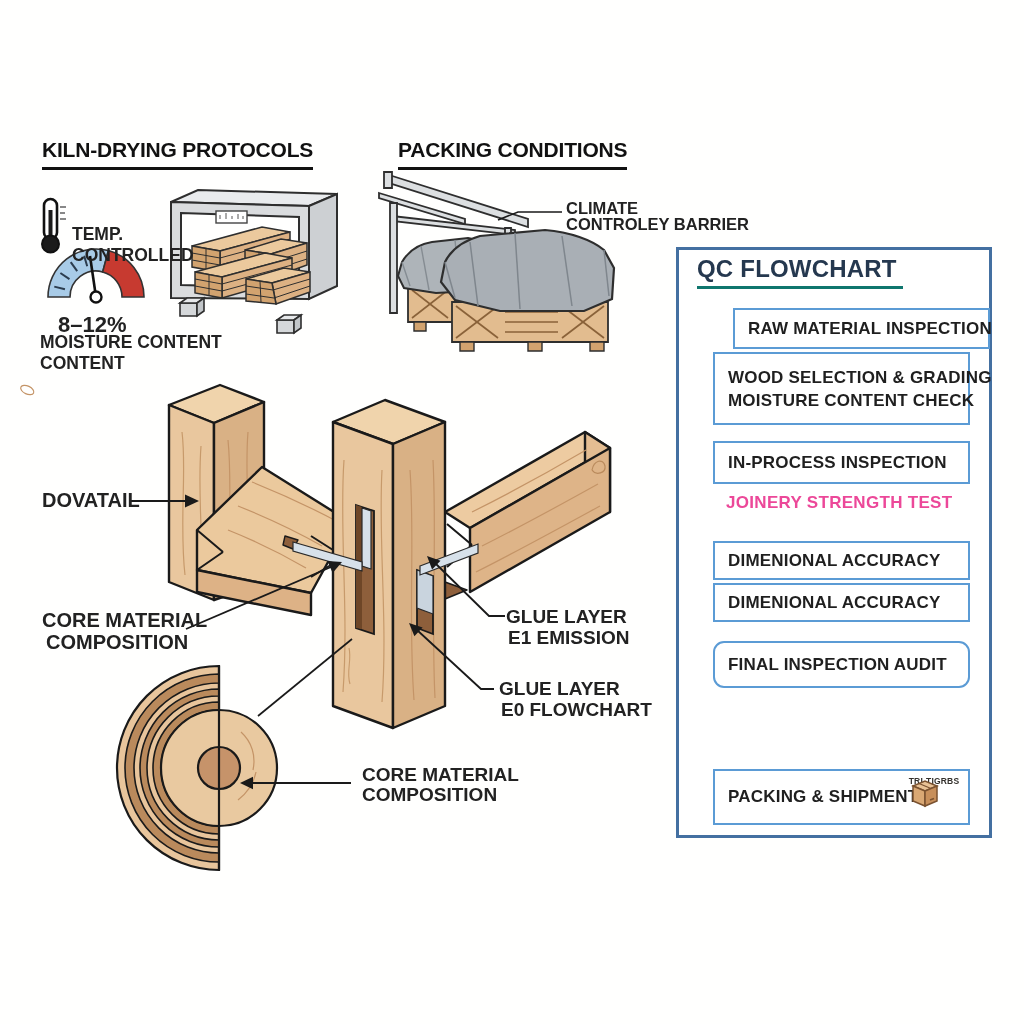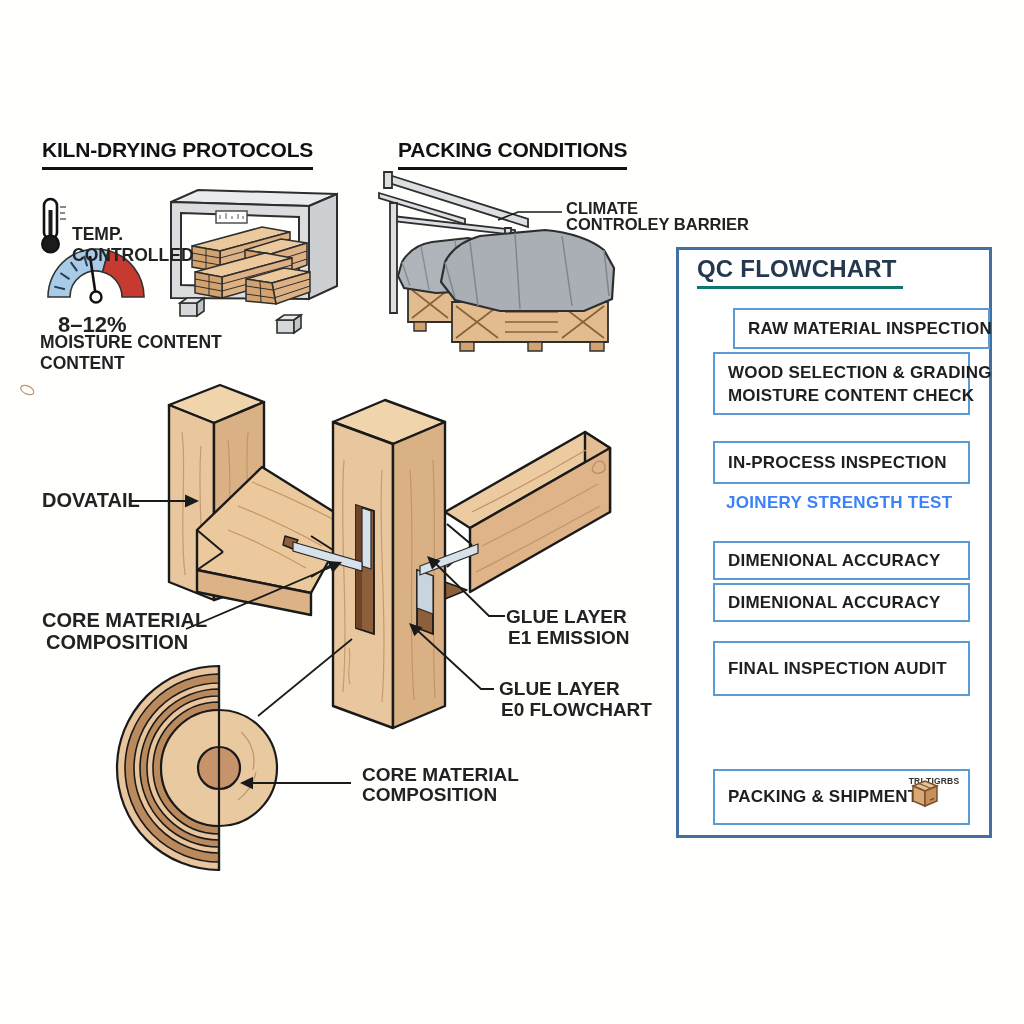--- a/index.html
+++ b/index.html
@@ -11,21 +11,21 @@
            border-bottom:3px solid #111;padding-bottom:5px;display:inline-block;white-space:nowrap;}
   .lbl{font-weight:600;color:#222;white-space:nowrap;}
   .lbl2{line-height:21px;}
   
   .fc{position:absolute;left:676px;top:247px;width:310px;height:585px;border:3px solid #4470A1;background:#fff;}
   .fc-title{position:absolute;left:18px;top:5px;font-size:24px;font-weight:bold;color:#25384F;
             letter-spacing:0.2px;border-bottom:3px solid #0f766e;padding:0 6px 3px 0;white-space:nowrap;}
   .fc-box{position:absolute;left:34px;width:257px;border:2px solid #5B9BD5;background:#fff;
           display:flex;align-items:center;box-sizing:border-box;padding-left:13px;
           font-size:17px;font-weight:600;color:#1f1f1f;letter-spacing:0.2px;white-space:nowrap;}
-  .fc-note{position:absolute;left:47px;font-size:17px;font-weight:600;color:#3b82f6;letter-spacing:0.3px;white-space:nowrap;}
+  .fc-note{position:absolute;left:47px;font-size:17px;font-weight:600;color:#ec4899;letter-spacing:0.3px;white-space:nowrap;}
   .fc-2line{flex-direction:column;align-items:flex-start;justify-content:center;line-height:23px;}
   .brand{position:absolute;right:6px;top:5px;width:56px;text-align:center;}
   .brand-cap{font-size:8.5px;font-weight:bold;color:#33302c;letter-spacing:0.2px;}
 </style>
 </head>
 <body>
 
 <div class="canvas">
 
 <svg width="1024" height="1024" viewBox="0 0 1024 1024">
@@ -314,40 +314,40 @@
   <div>COMPOSITION</div>
 </div>
 
 <div class="fc">
   <div class="fc-title">QC FLOWCHART</div>
 
   <div class="fc-box" style="top:58px;height:41px;margin-left:20px;">
     <span>RAW MATERIAL INSPECTION</span>
   </div>
 
-  <div class="fc-box fc-2line" style="top:102px;height:63px;">
+  <div class="fc-box fc-2line" style="top:102px;height:73px;">
     <span>WOOD SELECTION &amp; GRADING</span>
     <span>MOISTURE CONTENT CHECK</span>
   </div>
 
   <div class="fc-box" style="top:191px;height:43px;">
     <span>IN-PROCESS INSPECTION</span>
   </div>
 
   <div class="fc-note" style="top:243px;">JOINERY STRENGTH TEST</div>
 
   <div class="fc-box" style="top:291px;height:39px;">
     <span>DIMENIONAL ACCURACY</span>
   </div>
 
   <div class="fc-box" style="top:333px;height:39px;">
     <span>DIMENIONAL ACCURACY</span>
   </div>
 
-  <div class="fc-box" style="top:391px;height:55px;">
+  <div class="fc-box" style="top:391px;height:47px;border-radius:11px;">
     <span>FINAL INSPECTION AUDIT</span>
   </div>
 
 
   <div class="fc-box" style="top:519px;height:56px;">
     <span>PACKING &amp; SHIPMENT</span>
     <span class="brand">
       <svg width="38" height="32" viewBox="0 0 38 32">
         <polygon points="7,10 19,5 31,10 19,15" fill="#E8C194" stroke="#7a5230" stroke-width="1.5"></polygon>
         <polygon points="7,10 19,15 19,30 7,25" fill="#D9A874" stroke="#7a5230" stroke-width="1.5"></polygon>

